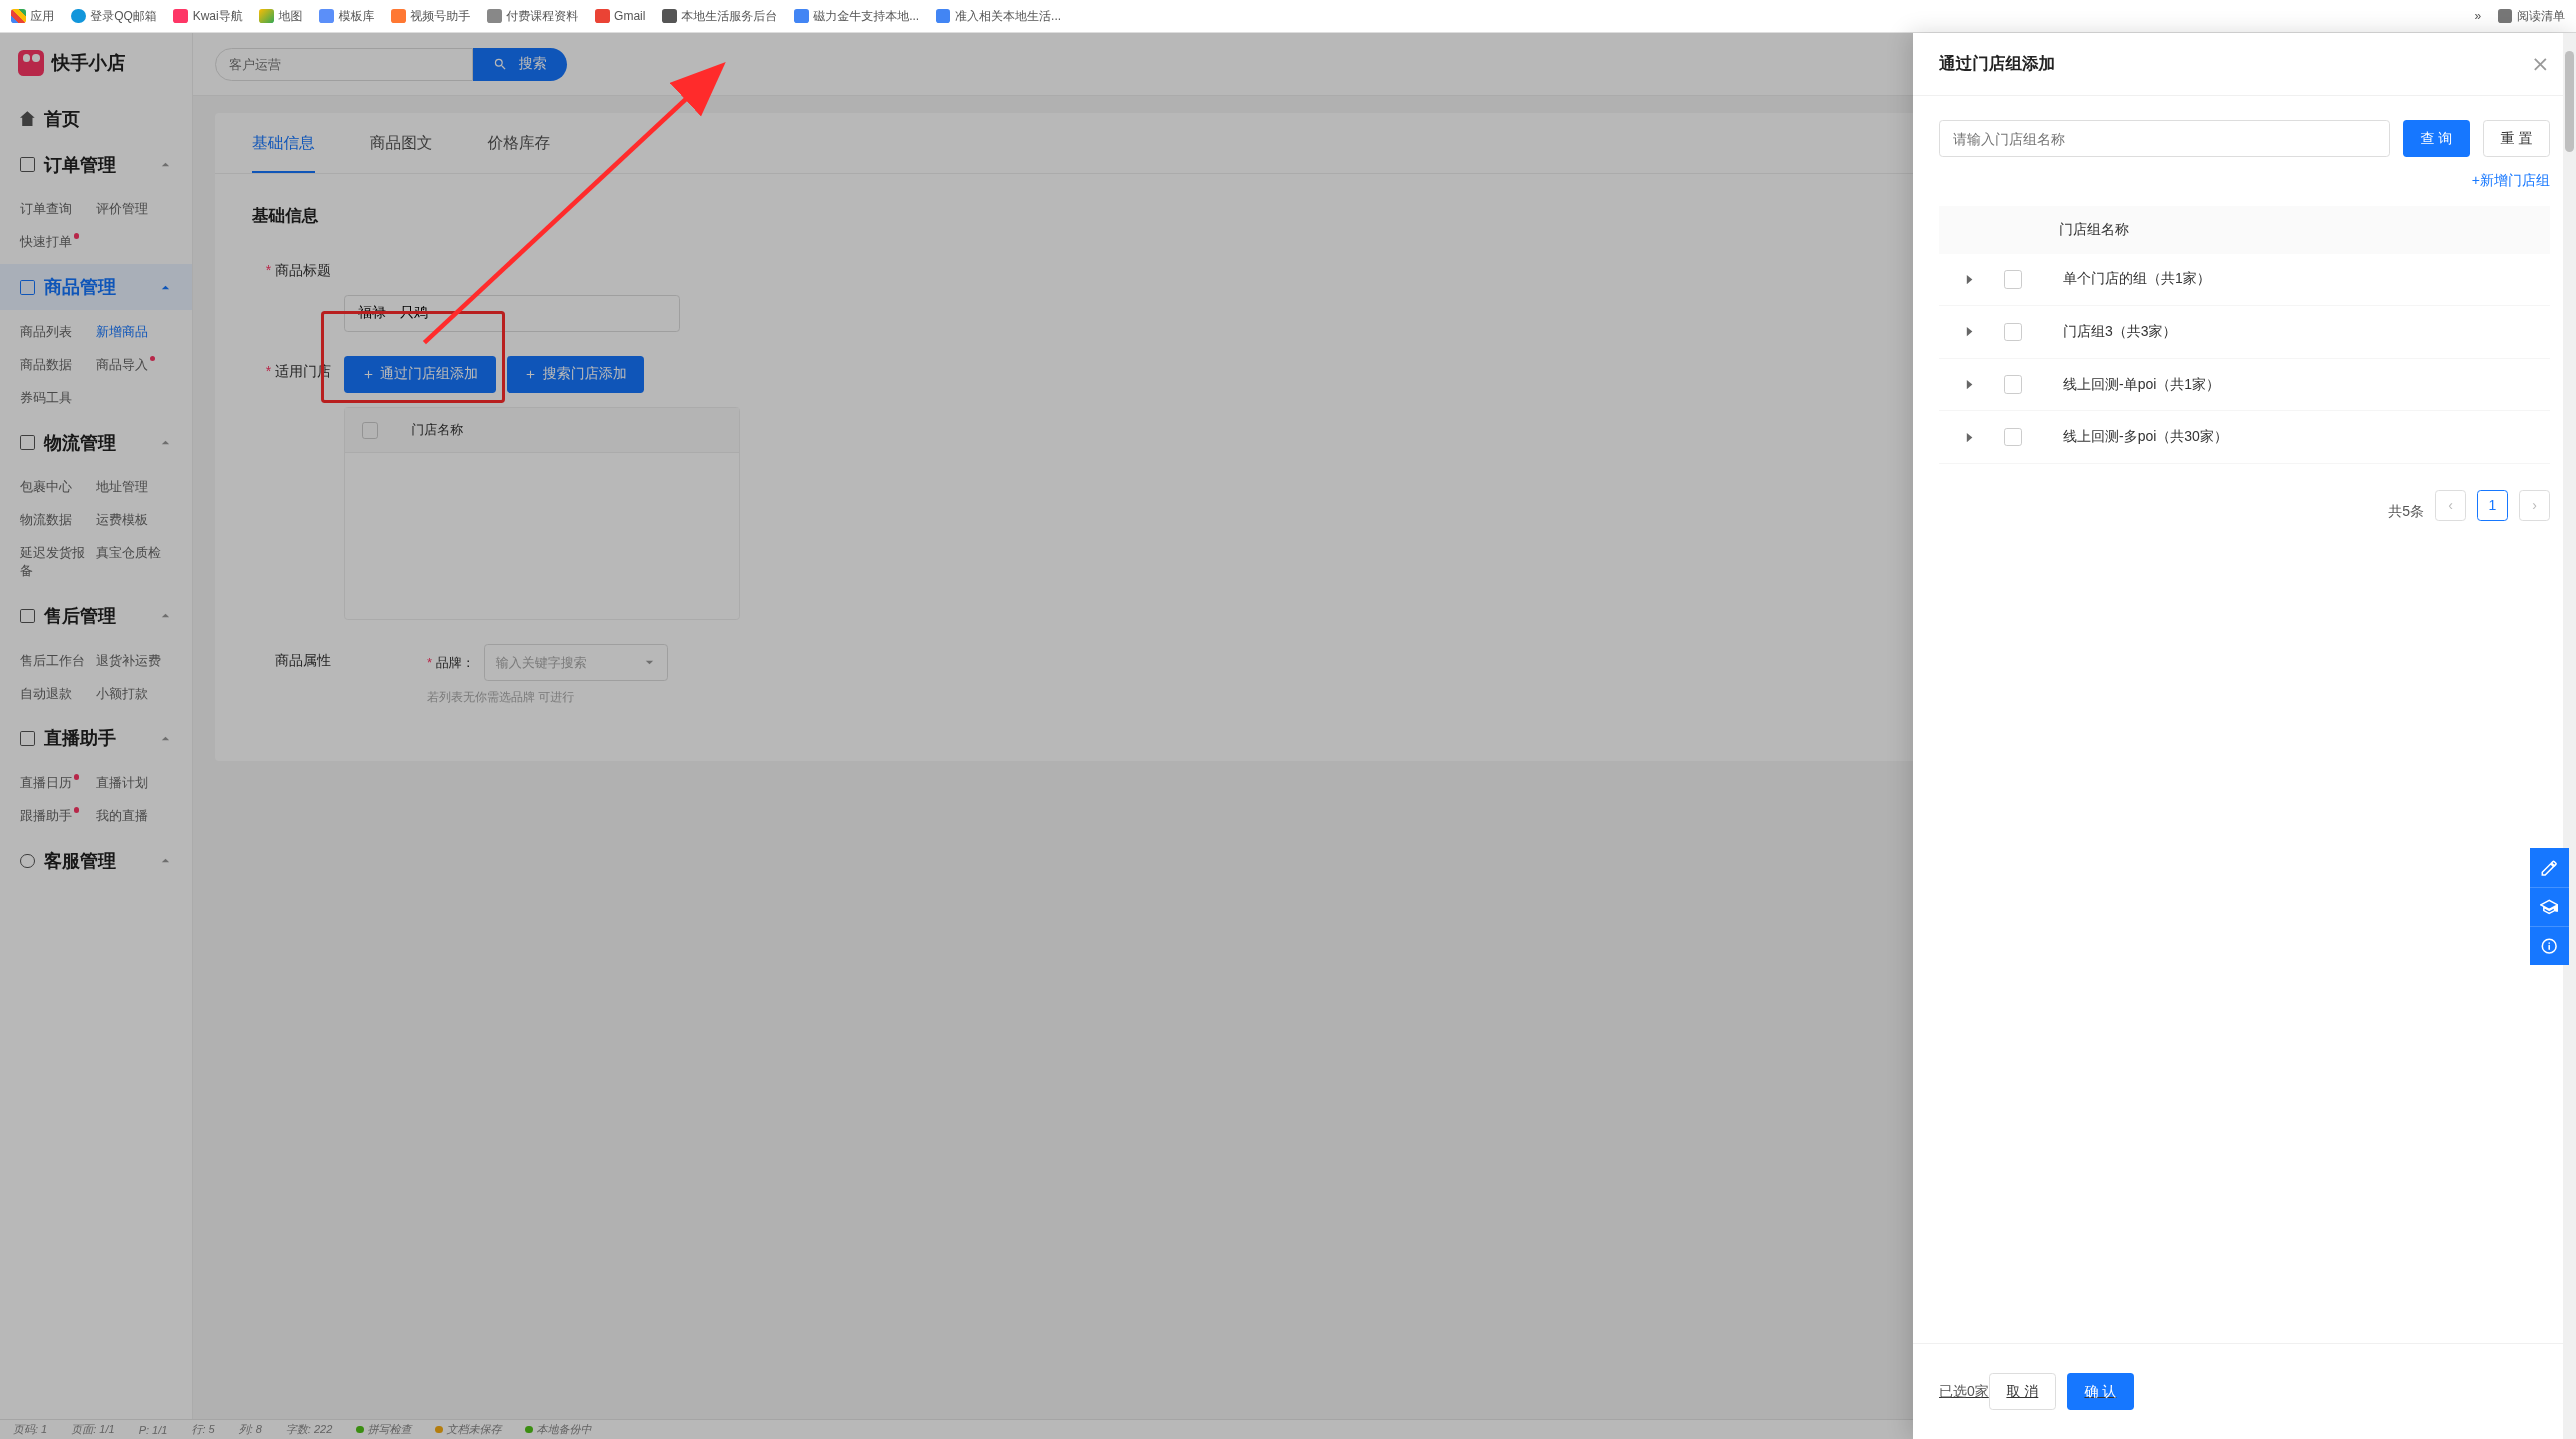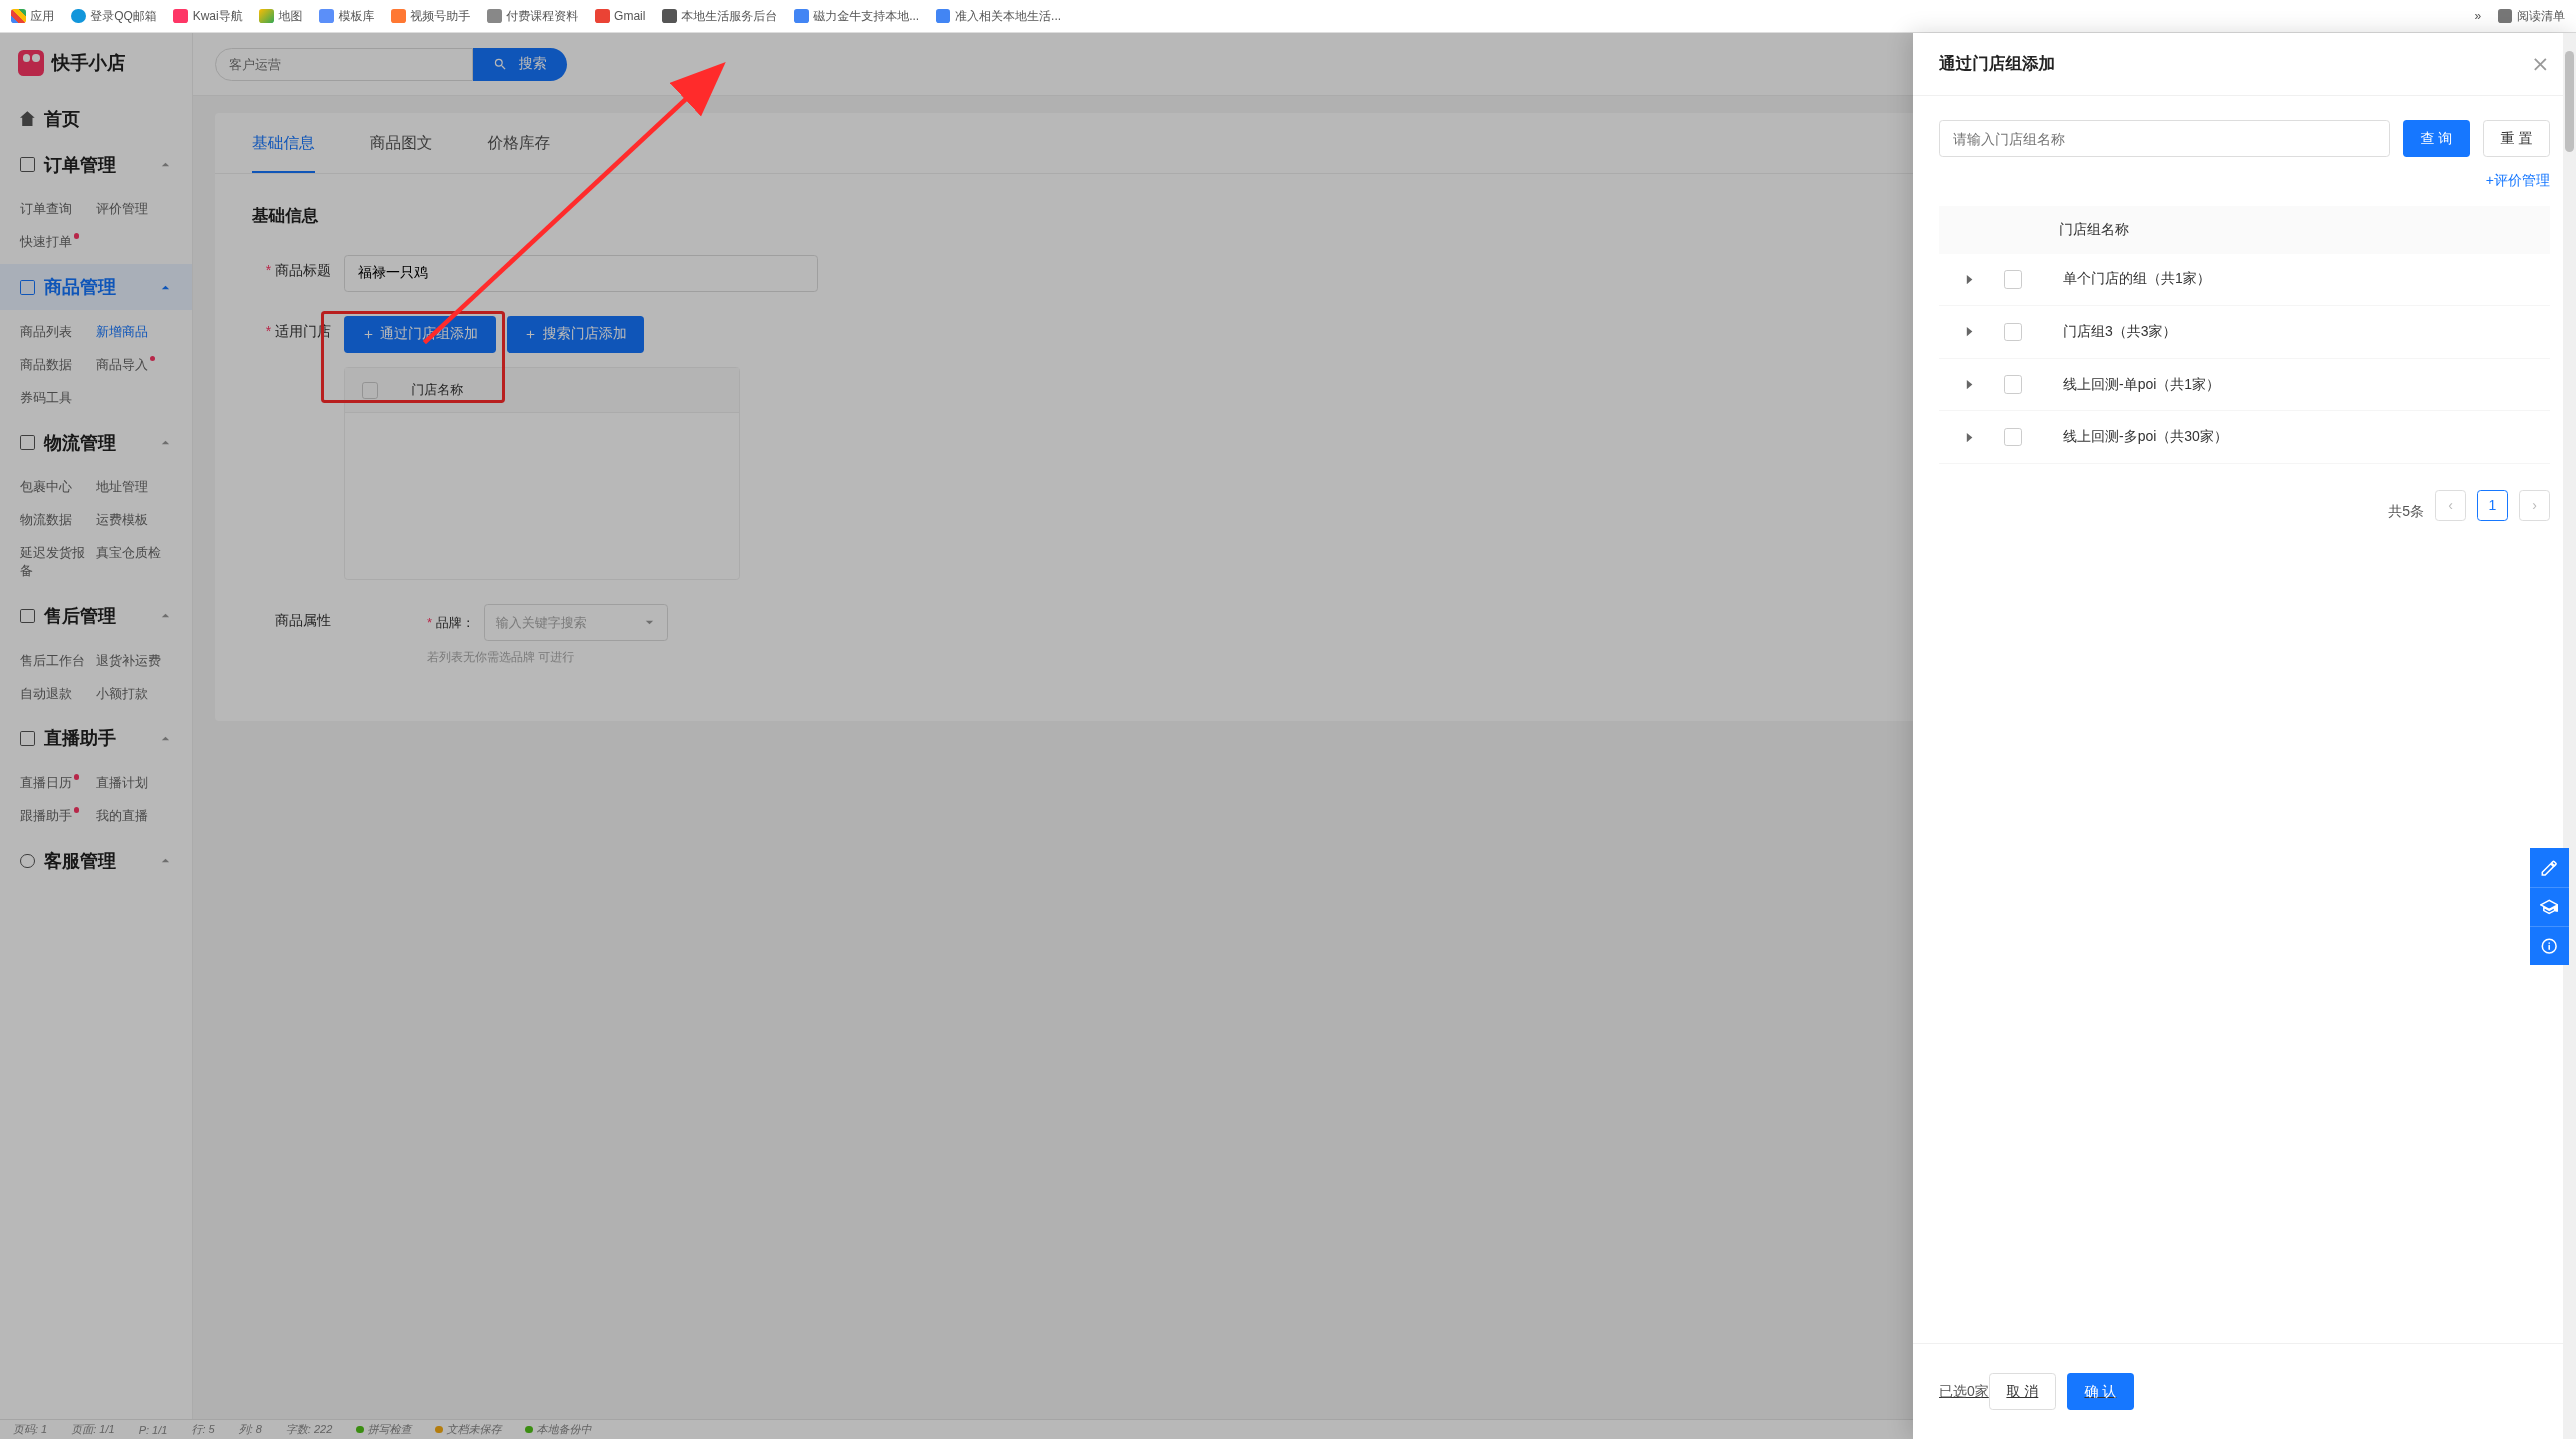--- a/index.html
+++ b/index.html
@@ -61,21 +61,21 @@
 .tabs-row { display:flex; gap:55px; padding: 20px 37px 0; border-bottom:0.9px solid #eee; }
 .tab-item { padding-bottom:16.6px; font-size:15.7px; color:#555; cursor:pointer; border-bottom:2.8px solid transparent; }
 .tab-item.active { color:#1677ff; border-bottom-color:#1677ff; font-weight:500; }
 
 .form-section { padding: 31px 37px; }
 .section-title { font-size:16.6px; font-weight:600; margin-bottom:28px; color:#222; }
 .form-row { display:flex; align-items:flex-start; margin-bottom:24px; }
 .form-label { width:92px; text-align:right; padding-right:13px; padding-top:7.4px; font-size:14px; color:#333; }
 .req::before { content:'* '; color:#fe3666; }
 .form-control { flex:0 0 auto; }
-.text-input { width:474px; height:37px; padding:1px 13px; border:0.9px solid #ddd; border-radius:3.7px; font-size:14px; }
+.text-input { width:336px; height:37px; padding:1px 13px; border:0.9px solid #ddd; border-radius:3.7px; font-size:14px;margin-top:40px; }
 .btn-row { display:flex; gap:11px; }
 .btn { height:37px; padding:0 16.6px; border-radius:3.7px; border:0.9px solid transparent; font-size:14px; cursor:pointer; display:flex; align-items:center; gap:5.5px; }
 .btn-primary { background:#1677ff; color:#fff; }
 .btn-primary svg { width:13px; height:13px; fill:#fff; }
 .btn-default { background:#fff; border-color:#ddd; color:#333; }
 .store-table { margin-top:14.7px; width:396px; border:0.9px solid #eee; border-radius:3.7px; }
 .store-thead { display:flex; align-items:center; padding:13px 16.6px; background:#fafafa; border-bottom:0.9px solid #eee; }
 .store-tbody { height:166px; }
 .checkbox-sq { width:16.6px; height:16.6px; border:0.9px solid #ccc; border-radius:2.8px; display:inline-block; margin-right: 33px; }
 .brand-select { width:184px; height:37px; border:0.9px solid #ddd; border-radius:3.7px; padding:0 11px; color:#aaa; display:flex; align-items:center; justify-content:space-between; }
@@ -398,21 +398,21 @@
             <path d="M2 2l12 12M14 2L2 14"></path>
           </svg>
       </div>
     </div>
     <div class="drawer-body">
       <div class="query-row">
         <input class="query-input" placeholder="请输入门店组名称" style="">
         <button class="btn btn-primary" style="height:37px">查 询</button>
         <button class="btn btn-default" style="height:37px">重 置</button>
       </div>
-      <div class="add-link">+评价管理</div>
+      <div class="add-link">+新增门店组</div>
       <div class="group-thead">门店组名称</div>
 
       <div class="group-row">
         <span class="expand-caret">
             <svg viewBox="0 0 10 10">
               <path d="M2 0l6 5-6 5z"></path>
             </svg>
           </span>
         <span class="group-check"></span>
         <span class="group-name">单个门店的组（共1家）</span>

